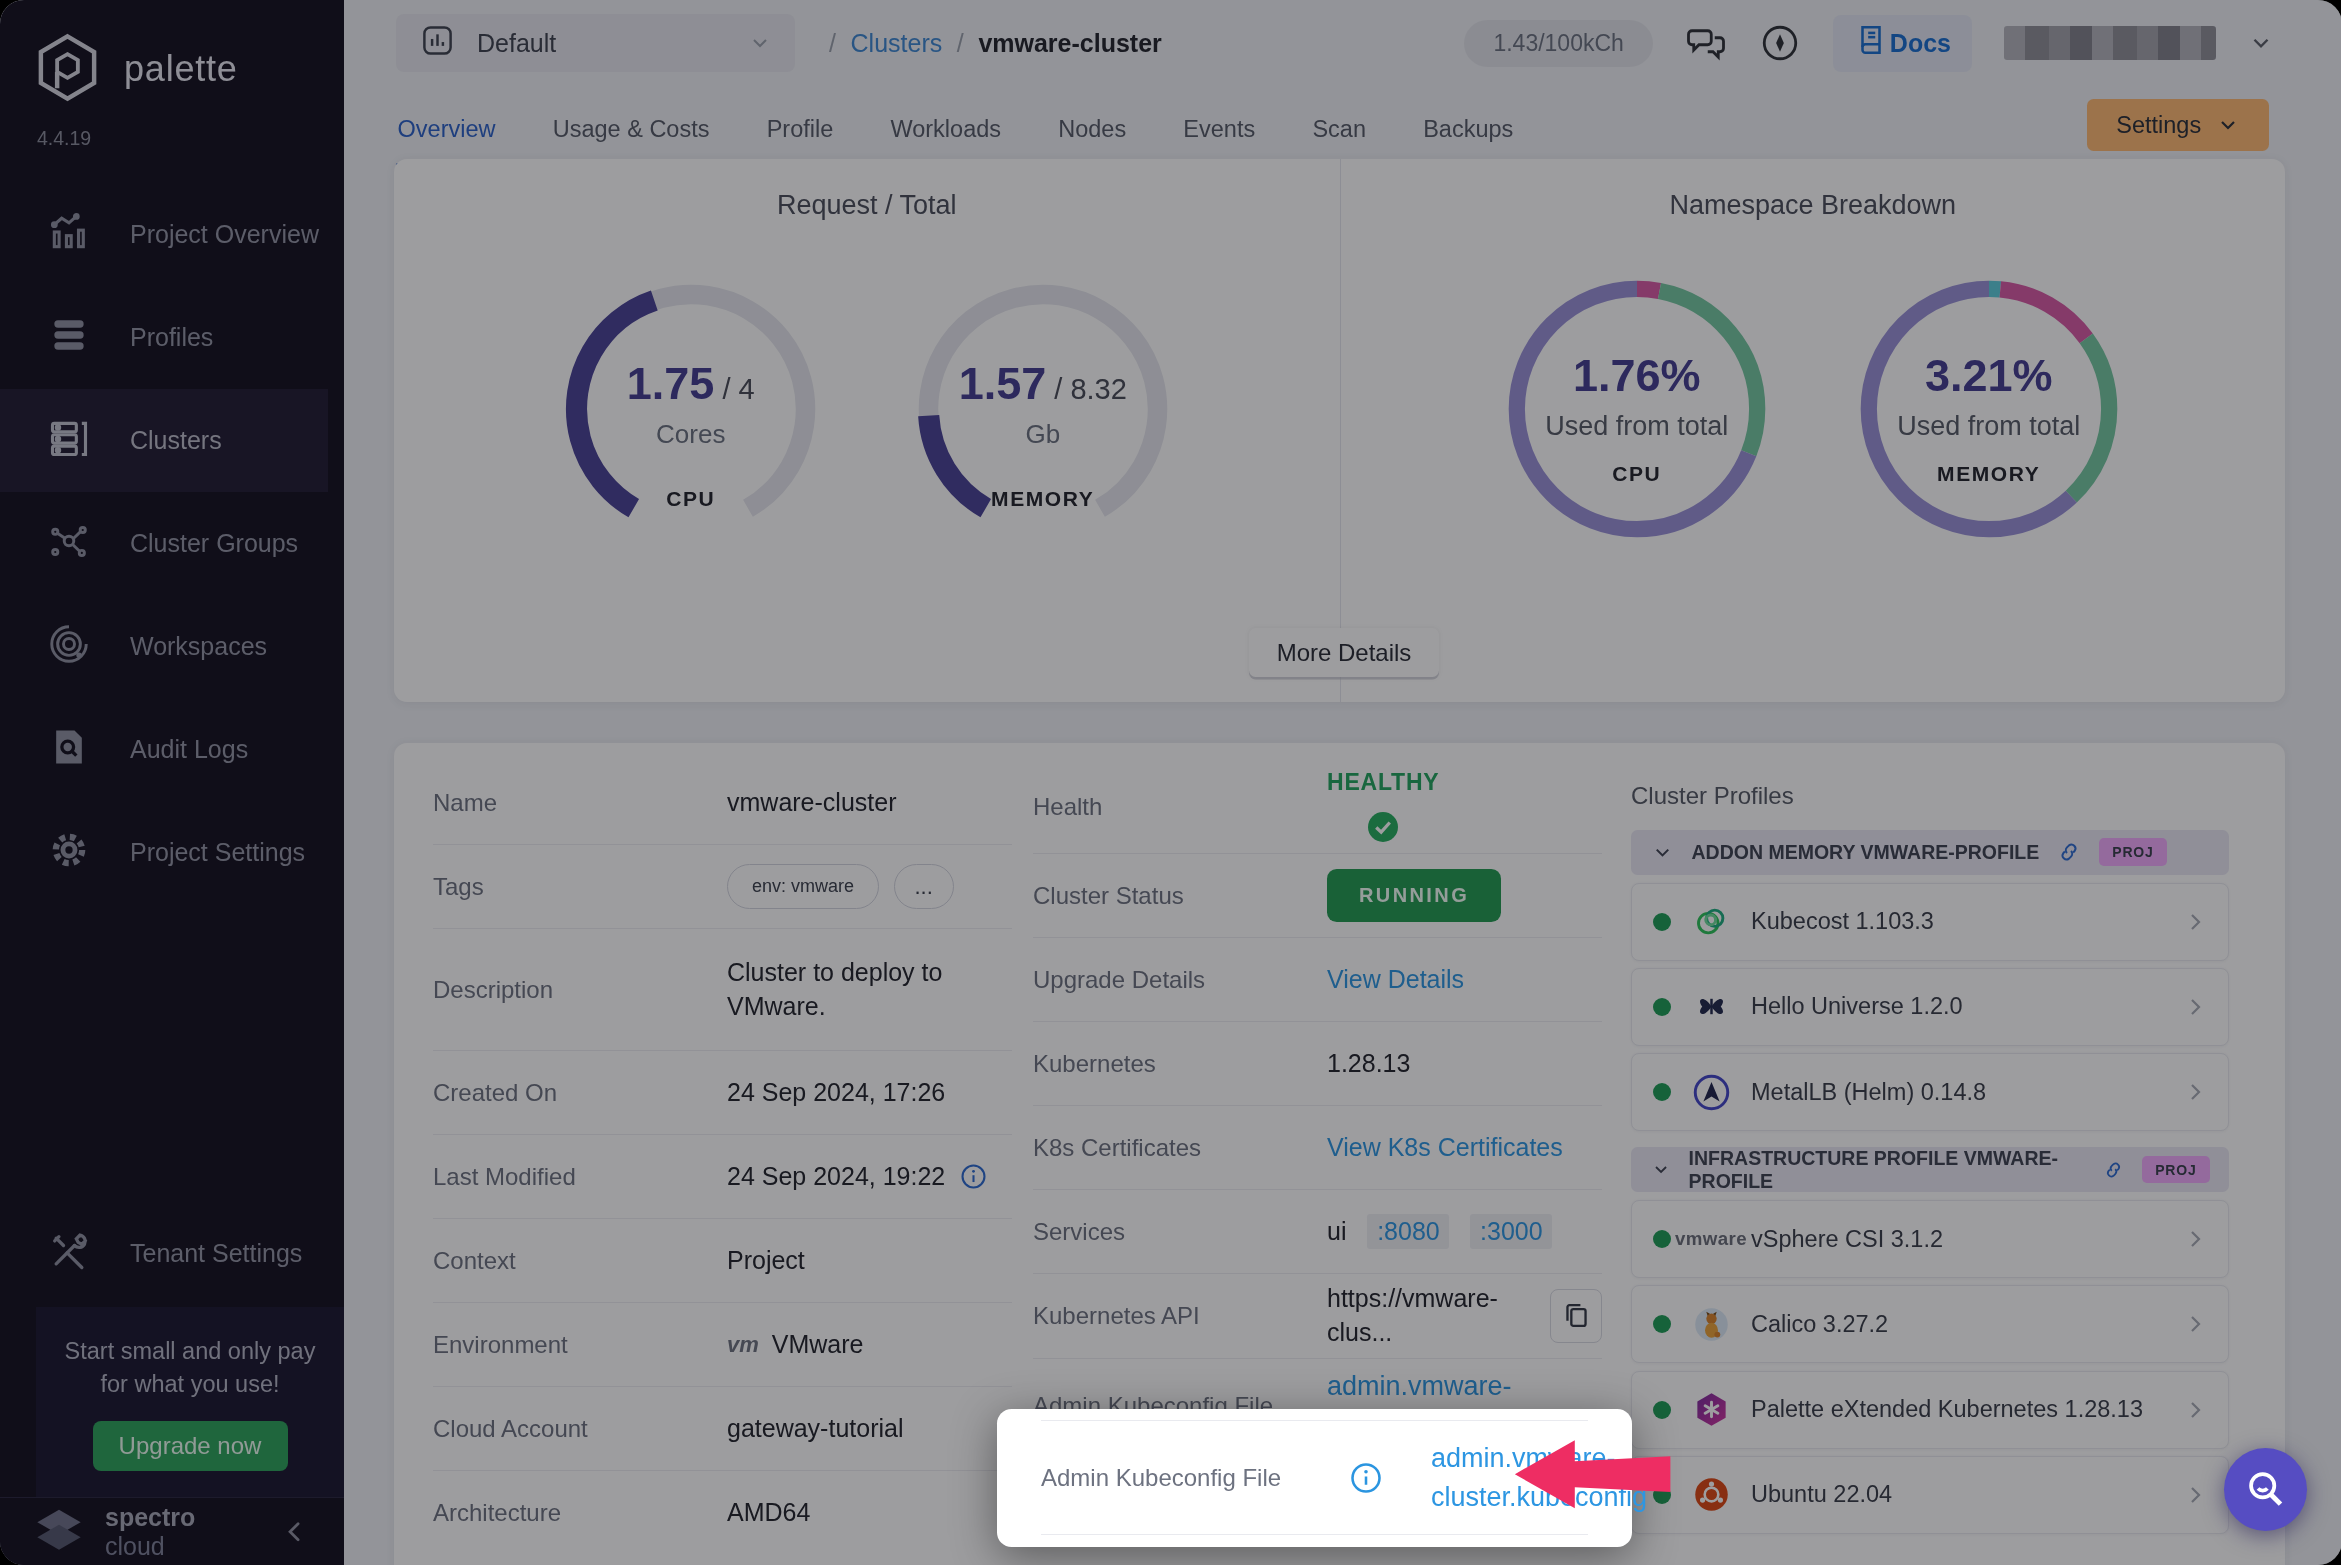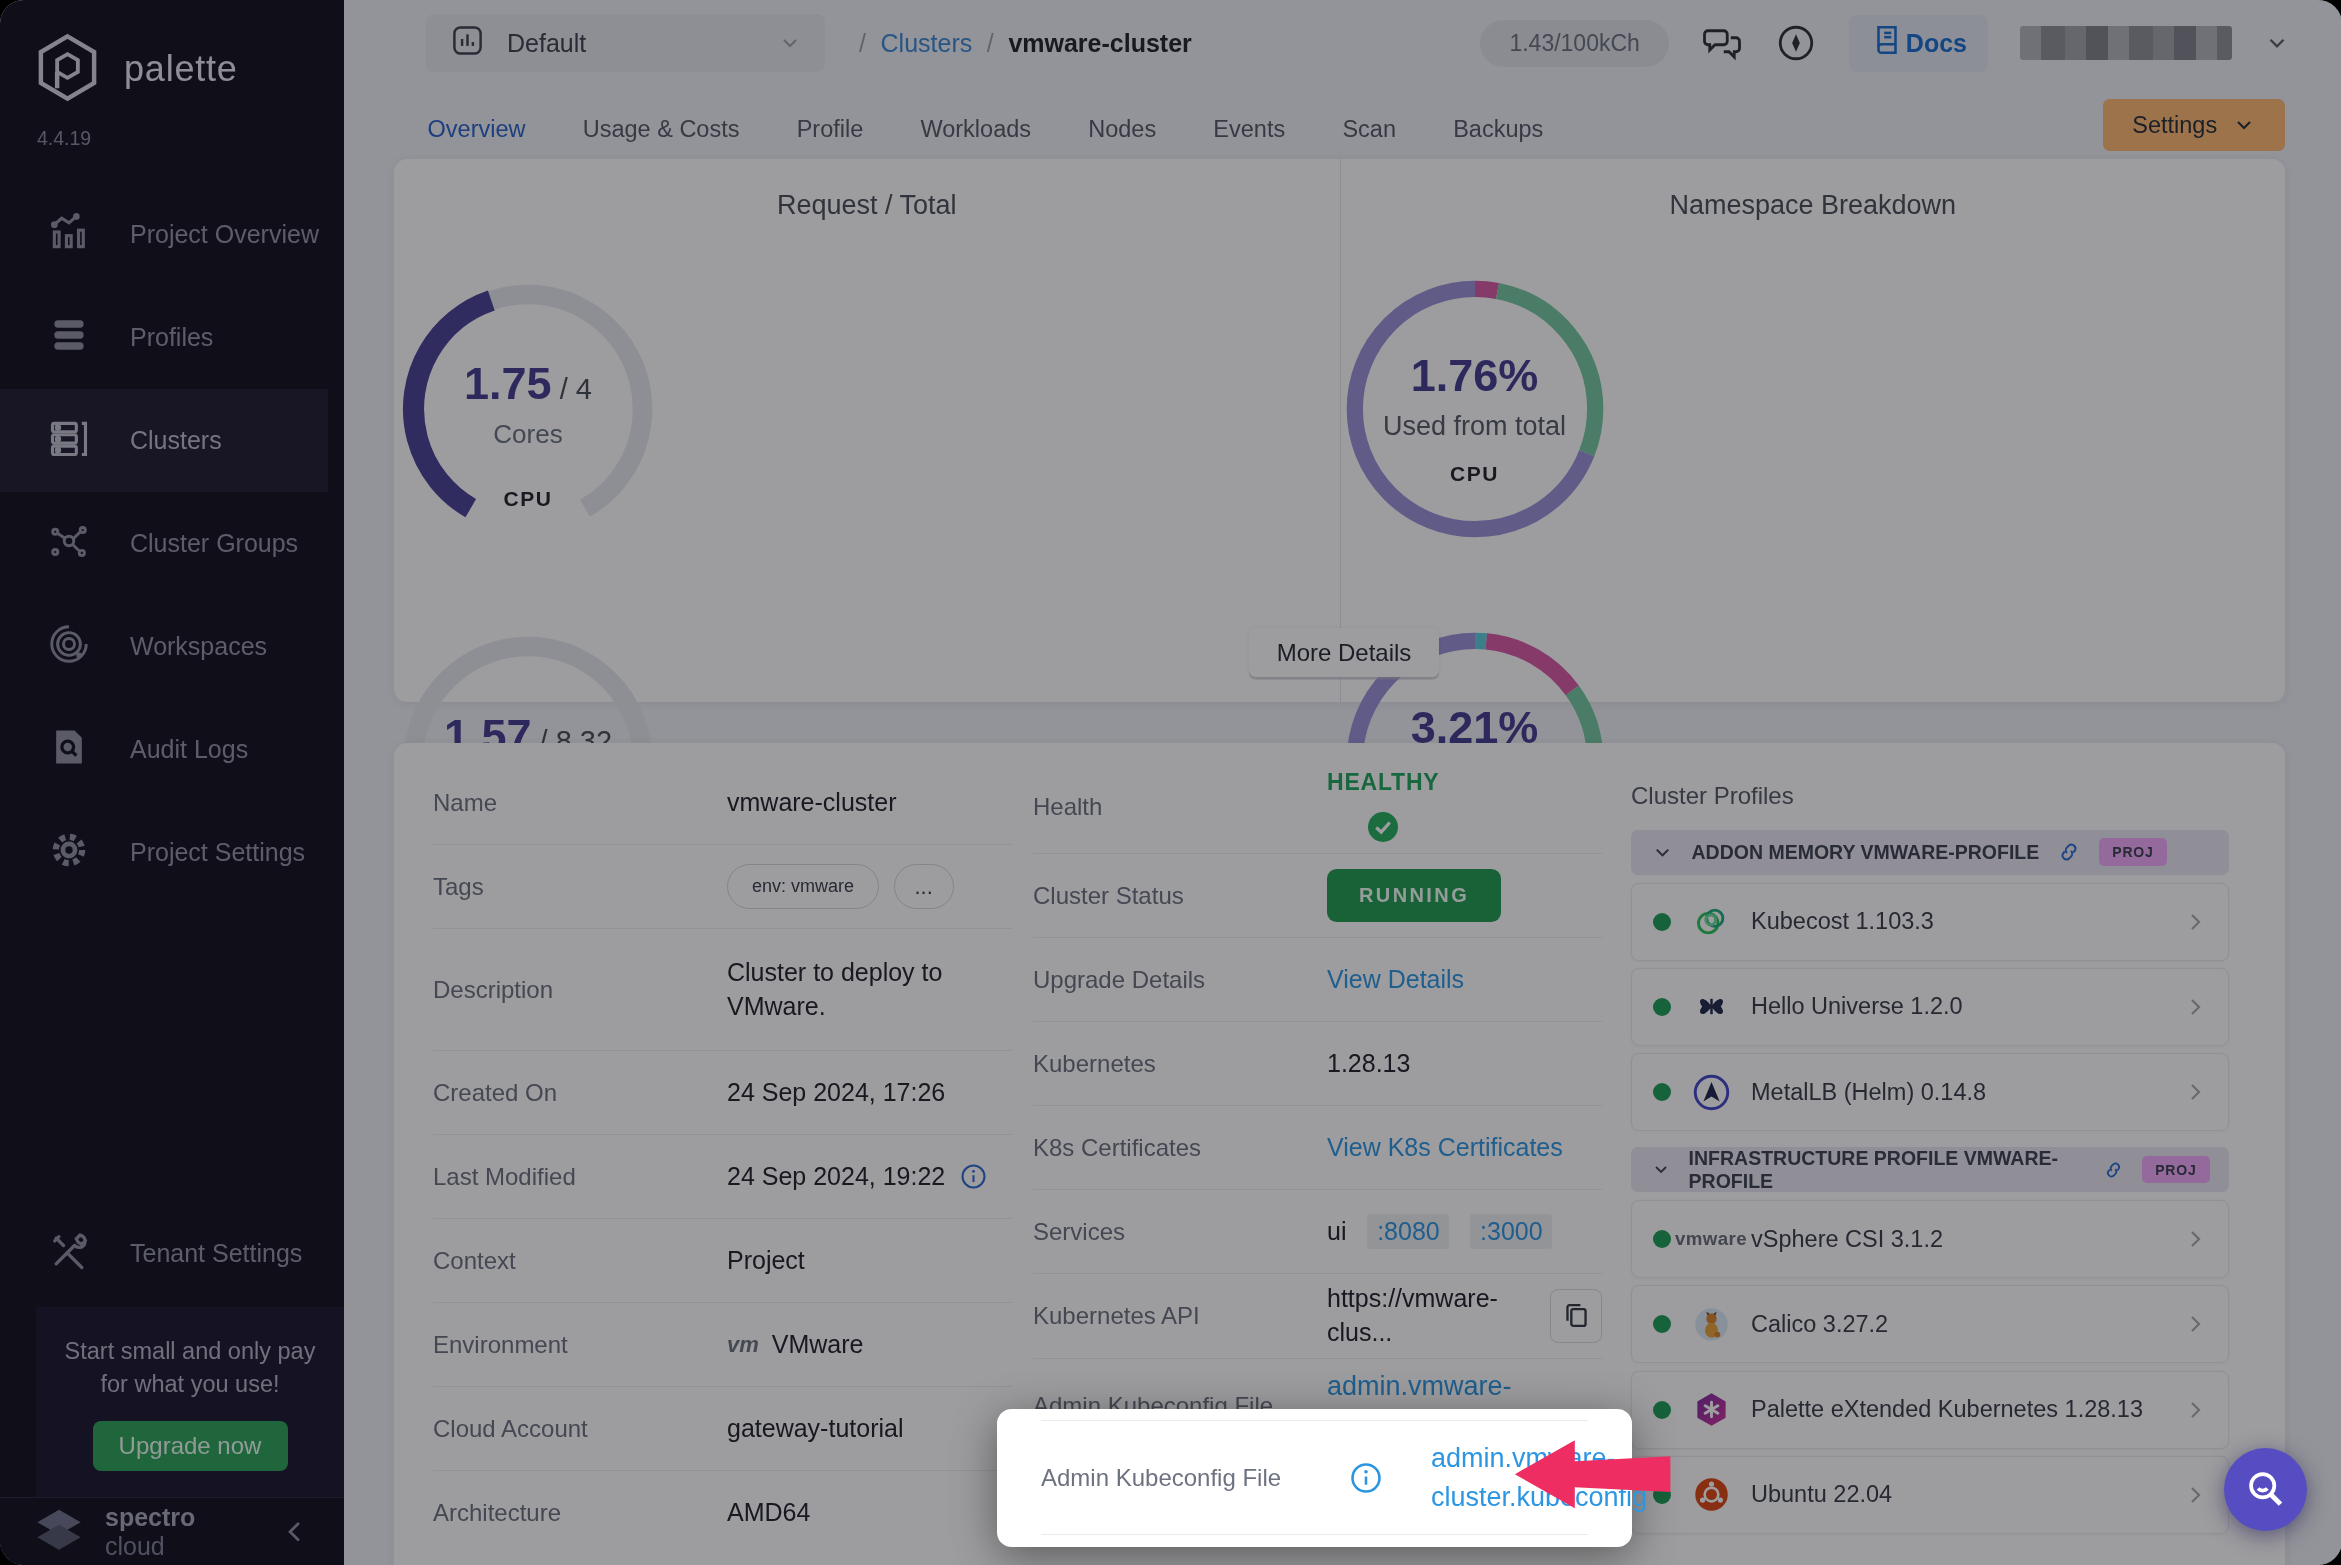--- a/index.html
+++ b/index.html
@@ -18,21 +18,21 @@
   .tenant{position:absolute;top:1202px;left:0;right:0;height:103px;display:flex;align-items:center;gap:39px;padding-left:47px;font-size:25px;color:#9395a5;cursor:pointer;}
   .promo{position:absolute;top:1307px;left:0;right:0;height:190px;background:#1c1831;text-align:center;padding-top:27.6px;margin-left:36px;}
   .promo-line{font-size:23.5px;color:#b5b6c6;line-height:1.42;}
   .upgrade-btn{display:block;margin:19.5px auto 0;width:195px;height:50px;background:#2da35c;border:none;border-radius:8px;color:#eafbf0;font-size:24px;cursor:pointer;}
   .side-footer{position:absolute;bottom:0;left:0;right:0;height:68px;border-top:0.8px solid #2a2740;display:flex;align-items:center;gap:21px;padding:0 34px;background:#151221;}
   .sf-brand{font-size:25px;color:#a7a8b8;}
   .sf-brand .lite{color:#7e8098;}
   .collapse{margin-left:auto;color:#8f90a0;cursor:pointer;display:flex;}
 
   
-  .main{position:absolute;left:344px;top:0;right:0;height:100%;padding-left:30px;}
+  .main{position:absolute;left:344px;top:0;right:16px;height:100%;}
   .topbar{height:86px;display:flex;align-items:center;padding:0 52px;}
   .proj-select{width:399px;height:58px;background:#e6e7ee;border-radius:8px;display:flex;align-items:center;gap:21px;padding:0 23px;color:#3f4350;font-size:25px;cursor:pointer;}
   .proj-select .chev{margin-left:auto;color:#9aa0ac;display:flex;}
   .breadcrumb{margin-left:34px;font-size:25px;display:flex;align-items:center;gap:14.6px;}
   .bc-slash{color:#9aa0ac;}
   .bc-link{color:#3f88d2;cursor:pointer;}
   .bc-cur{color:#23252e;font-weight:bold;}
   .topbar-right{margin-left:auto;display:flex;align-items:center;gap:32px;}
   .credit-pill{height:47px;padding:0 29px;background:#e2e3ea;border-radius:810px;color:#6b7280;font-size:23px;display:flex;align-items:center;}
   .icon-btn{display:flex;align-items:center;cursor:pointer;color:#2e3138;}
@@ -46,21 +46,21 @@
   .tab{font-size:23.5px;color:#565b68;cursor:pointer;position:relative;padding:3.2px 1.6px;}
   .tab.active{color:#2c62c9;}
   .tab.active::after{content:"";position:absolute;left:0;right:0;bottom:-21px;height:4px;background:#2c62c9;border-radius:1.6px;}
   .settings-btn{position:absolute;right:57px;top:99px;width:182px;height:52px;background:#fdba74;border:none;border-radius:6.5px;font-size:23.5px;color:#2b2f3a;display:flex;align-items:center;justify-content:center;gap:14.6px;cursor:pointer;}
 
   .card{position:absolute;background:#fff;border-radius:13px;box-shadow:0 1.6px 9.7px rgba(40,44,60,.07);}
   .card-charts{left:50px;top:159px;width:1891px;height:543px;display:flex;}
   .chart-half{width:50%;padding-top:31px;position:relative;}
   .chart-half.rgt{border-left:0.8px solid #e5e6ee;}
   .chart-title{text-align:center;font-size:27px;color:#4b4f5c;}
-  .gauge-row{display:flex;justify-content:center;gap:84px;margin-top:54px;flex-direction:column;}
+  .gauge-row{display:flex;justify-content:center;gap:84px;margin-top:54px;}
   .gbox{position:relative;width:268px;height:268px;}
   .gbox svg{position:absolute;inset:0;}
   .g-num{position:absolute;top:83px;left:0;right:0;text-align:center;color:#4a4d59;font-size:29px;}
   .g-val{font-size:45px;font-weight:bold;color:#453f92;}
   .g-unit{position:absolute;top:144px;left:0;right:0;text-align:center;font-size:26px;color:#6b7280;}
   .g-cap{position:absolute;top:212px;left:0;right:0;text-align:center;font-size:21px;font-weight:bold;color:#23252e;letter-spacing:1.6px;}
   .d-pct{position:absolute;top:75px;left:0;right:0;text-align:center;font-size:45px;font-weight:bold;color:#453f92;}
   .d-sub{position:absolute;top:136px;left:0;right:0;text-align:center;font-size:27px;color:#575c68;}
   .d-cap{position:absolute;top:187px;left:0;right:0;text-align:center;font-size:21px;font-weight:bold;color:#23252e;letter-spacing:1.6px;}
   .more-details{position:absolute;left:855px;top:469px;width:190px;height:49px;background:#fff;border:none;border-radius:6.5px;

